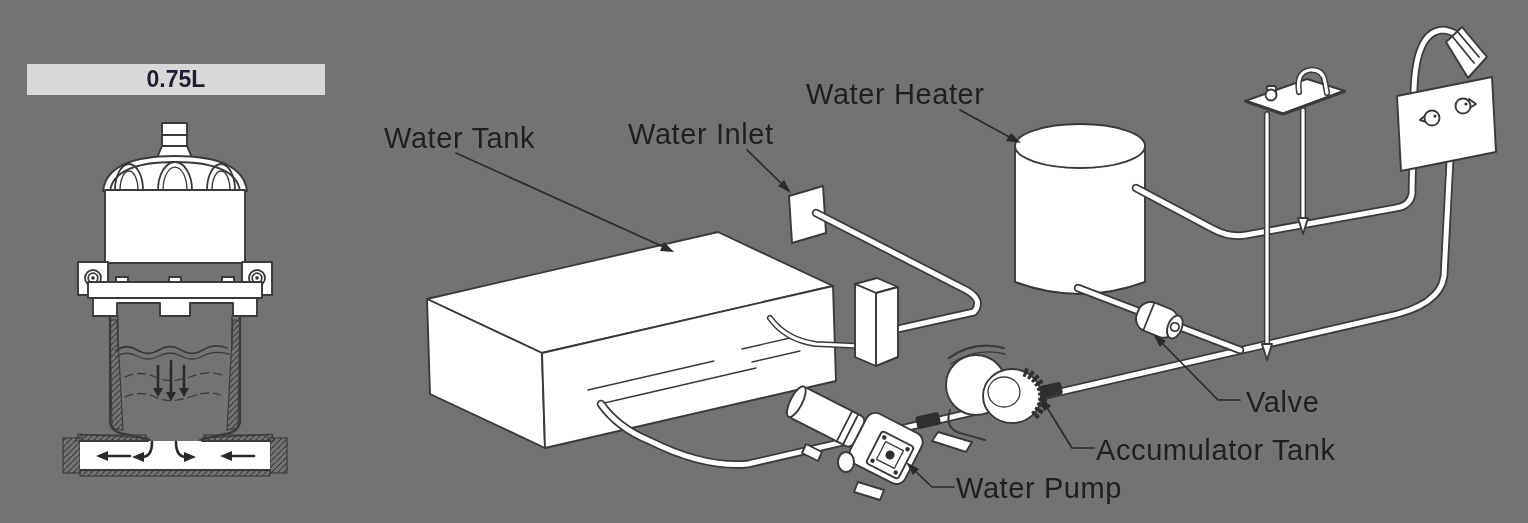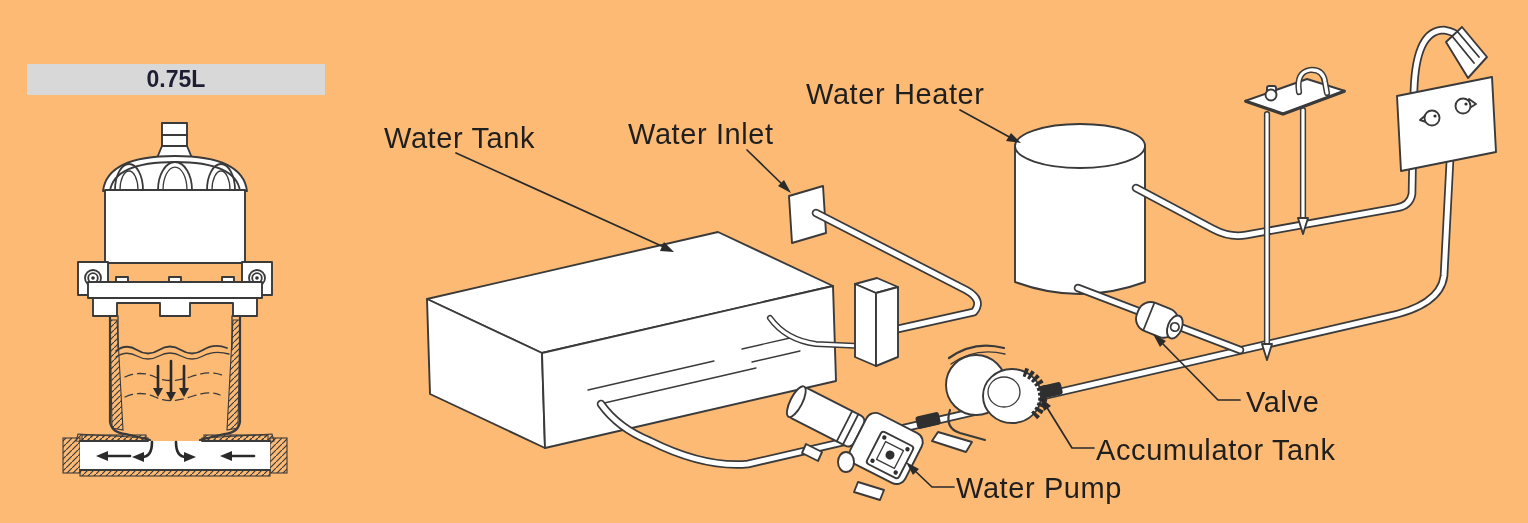--- a/index.html
+++ b/index.html
@@ -1,16 +1,16 @@
 <!DOCTYPE html>
 <html><head>
 <meta charset="utf-8">
 <style>
   html,body{margin:0;padding:0;background:#ffffff;}
-  .canvas{position:relative;width:1528px;height:523px;background:#fdba74;overflow:hidden;
+  .canvas{position:relative;width:1528px;height:523px;background:#737373;overflow:hidden;
           font-family:"Liberation Sans",sans-serif;}
   svg{position:absolute;left:0;top:0;}
   .ln  {fill:none;stroke:#3a3a3a;stroke-width:1.8;stroke-linecap:round;stroke-linejoin:round;}
   .lnt {fill:none;stroke:#3a3a3a;stroke-width:1.3;stroke-linecap:round;stroke-linejoin:round;}
   .ln2 {fill:none;stroke:#3a3a3a;stroke-width:2.2;stroke-linecap:round;stroke-linejoin:round;}
   .fw  {fill:#ffffff;stroke:#3a3a3a;stroke-width:1.9;stroke-linejoin:round;}
   .fd  {fill:#2f2f2f;stroke:none;}
   .pipe-o{fill:none;stroke:#3a3a3a;stroke-width:8.5;stroke-linecap:round;stroke-linejoin:round;}
   .pipe-i{fill:none;stroke:#ffffff;stroke-width:5;stroke-linecap:round;stroke-linejoin:round;}
   .tpipe-o{fill:none;stroke:#3a3a3a;stroke-width:6.2;stroke-linecap:round;stroke-linejoin:round;}

